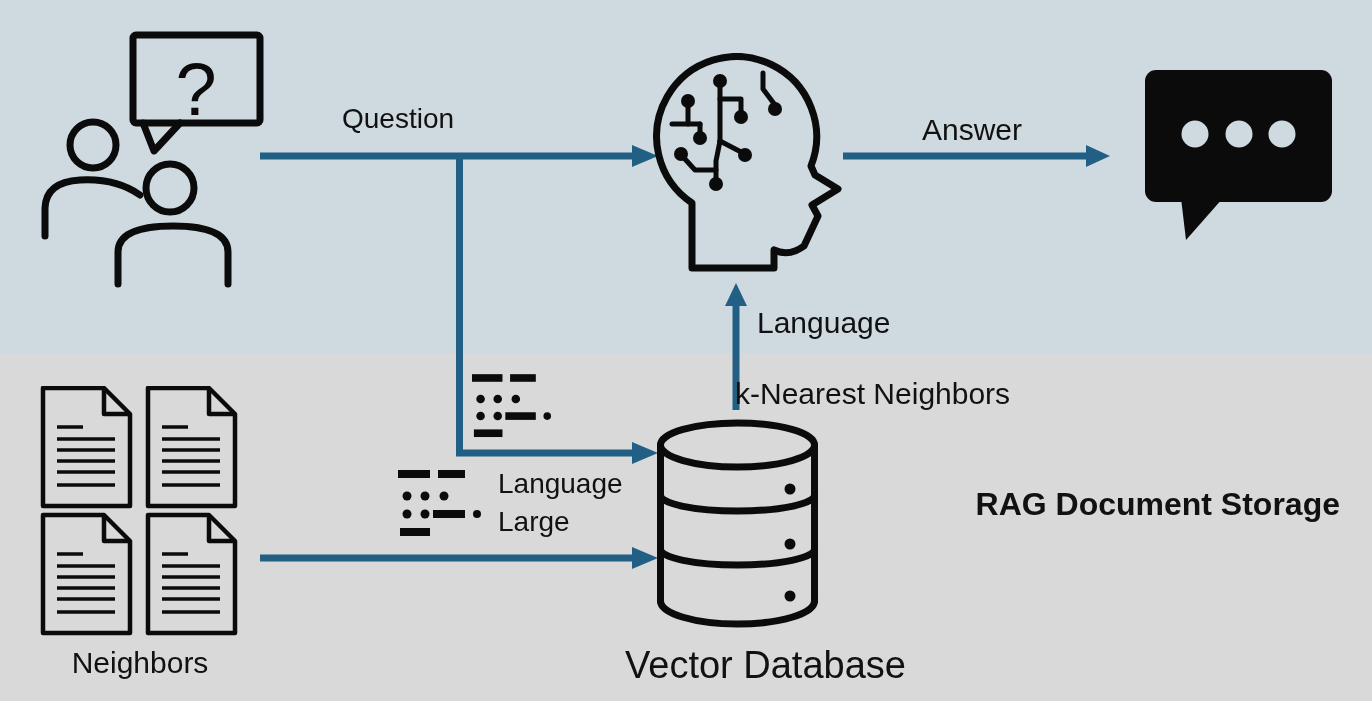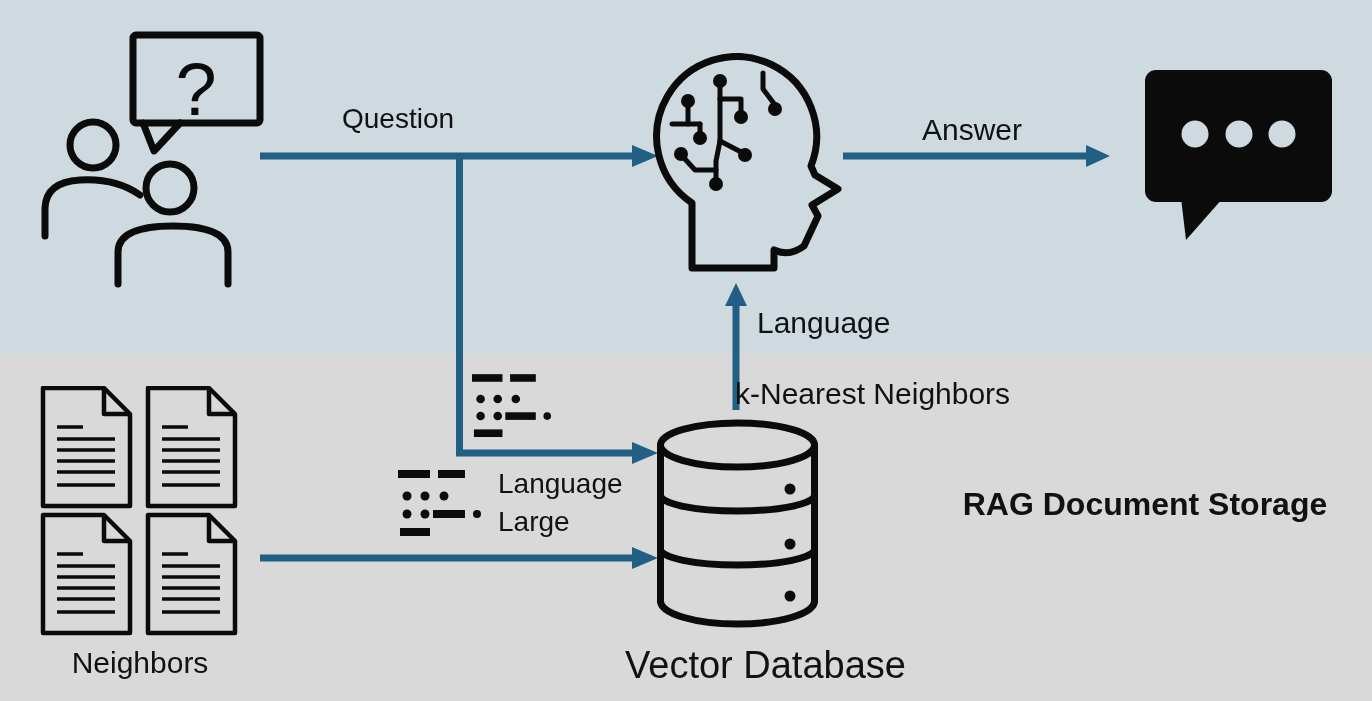--- a/index.html
+++ b/index.html
@@ -6,21 +6,21 @@
   .canvas{
     position:relative;width:1372px;height:701px;overflow:hidden;
     font-family:"Liberation Sans",sans-serif;color:var(--text,#111);
   }
   .bg-top{position:absolute;left:0;top:0;width:1372px;height:354px;background:var(--bg-top,#cfd9e0);}
   .bg-bottom{position:absolute;left:0;top:354px;width:1372px;height:347px;background:var(--bg-bottom,#d9d9d9);}
   .overlay{position:absolute;left:0;top:0;}
   .icon{position:absolute;}
   .lbl{position:absolute;white-space:nowrap;line-height:1.18;}
   .center{text-align:center;}
-  .bold{font-weight:bold;}
+  .bold{font-weight:bold;text-align:right;}
 
   
   .aline{stroke:var(--accent,#216084);stroke-width:7;fill:none;}
   .ahead{fill:var(--accent,#216084);stroke:none;}
   .stroke-ink{stroke:var(--ink,#0b0b0b);stroke-width:7;fill:none;stroke-linejoin:round;stroke-linecap:round;}
   .thin-ink{stroke:var(--ink,#0b0b0b);stroke-width:5;fill:none;stroke-linejoin:round;stroke-linecap:round;}
   .fill-ink{fill:var(--ink,#0b0b0b);stroke:none;}
   .occlude{fill:var(--bg-top,#cfd9e0);}
   .occlude-stroked{fill:var(--bg-top,#cfd9e0);stroke:var(--ink,#0b0b0b);stroke-width:7;}
   .doc-outline{stroke:var(--ink,#0b0b0b);stroke-width:4.5;fill:none;stroke-linejoin:round;}

